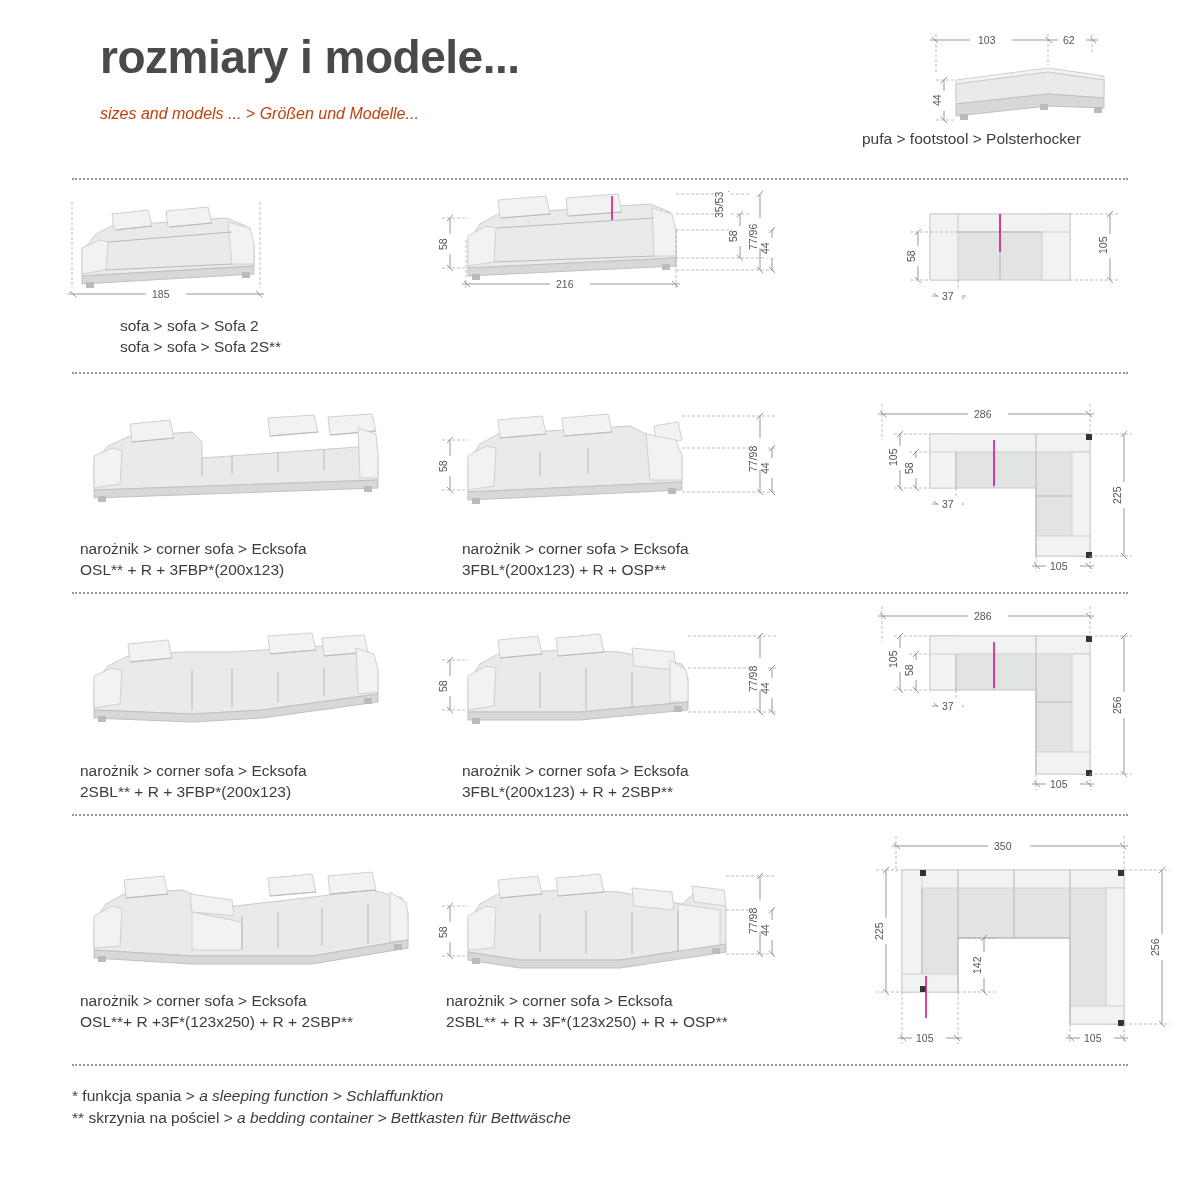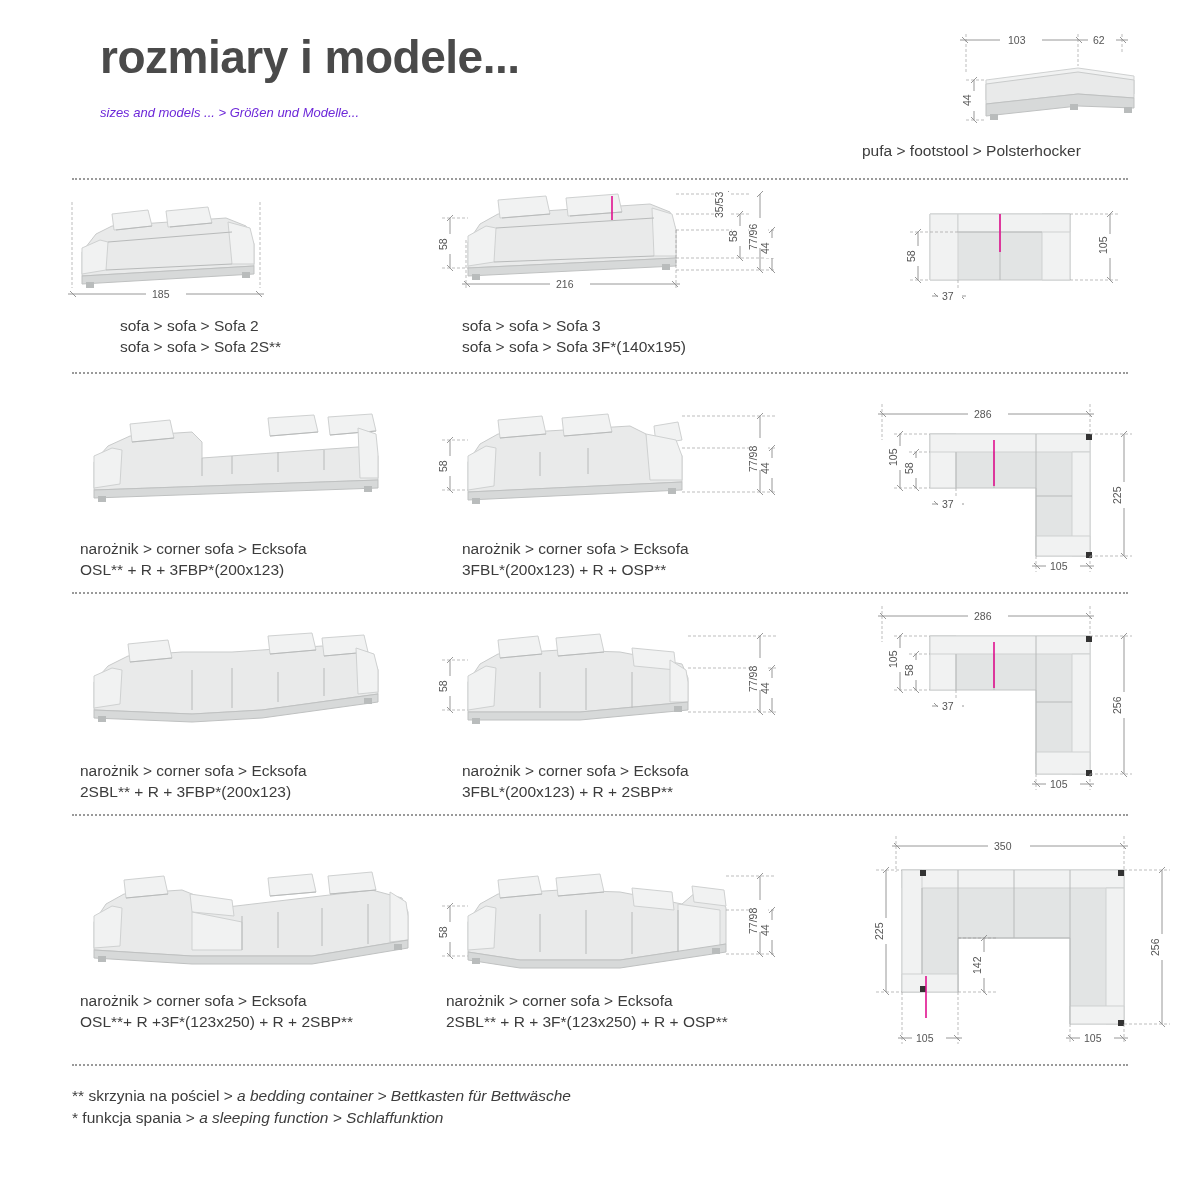--- a/index.html
+++ b/index.html
@@ -14,21 +14,21 @@
   .page{position:relative;width:1192px;height:1187px;}
 
   
   .title{
     position:absolute;left:100px;top:30px;
     font-size:46px;font-weight:bold;color:#4a4a4a;
     letter-spacing:-0.5px;
   }
   .subtitle{
     position:absolute;left:100px;top:105px;
-    font-size:13px;font-style:italic;color:#6d28d9;
+    font-size:16px;font-style:italic;color:#c2410c;
   }
 
   
   .sep{
     position:absolute;left:72px;width:1056px;height:0;
     border-top:2px dotted #9a9a9a;
   }
 
   
   .caption{
@@ -59,21 +59,21 @@
   .outline{fill:none;stroke:#b8baba;stroke-width:1;}
 </style>
 </head>
 <body>
 
 <div class="page">
 
   <div class="title">rozmiary i modele...</div>
   <div class="subtitle">sizes and models ... &gt; Größen und Modelle...</div>
 
-  <div class="fig" style="left:938px;top:28px;">
+  <div class="fig" style="left:908px;top:28px;">
     <svg width="240" height="110" viewBox="0 0 240 110">
 
       <line class="dim-thin" x1="28" y1="6" x2="28" y2="44"></line>
       <line class="dim-thin" x1="140" y1="6" x2="140" y2="38"></line>
       <line class="dim-thin" x1="184" y1="6" x2="184" y2="26"></line>
       <line class="dim-line" x1="22" y1="12" x2="146" y2="12"></line>
       <line class="dim-line" x1="146" y1="12" x2="190" y2="12"></line>
       <path class="dim-line" d="M24,9 L30,15 M138,9 L144,15 M182,9 L188,15"></path>
       <rect x="62" y="5" width="42" height="14" fill="#fff"></rect>
       <rect x="150" y="5" width="28" height="14" fill="#fff"></rect>
@@ -88,21 +88,21 @@
       <text class="dim-text" x="33" y="78" transform="rotate(-90 33,78)">44</text>
 
       <polygon class="body-light" points="48,52 140,40 196,48 196,66 140,62 48,72"></polygon>
       <polygon class="body-fill" points="48,56 140,44 196,52 196,70 140,66 48,76"></polygon>
       <polygon class="body-dark" points="48,76 140,66 196,70 196,80 140,78 48,88"></polygon>
       <rect x="52" y="86" width="8" height="6" fill="#b9bcbc"></rect>
       <rect x="132" y="76" width="8" height="6" fill="#b9bcbc"></rect>
       <rect x="186" y="79" width="8" height="6" fill="#b9bcbc"></rect>
     </svg>
   </div>
-  <div class="caption" style="left:862px;top:140px;">pufa &gt; footstool &gt; Polsterhocker</div>
+  <div class="caption" style="left:862px;top:128px;">pufa &gt; footstool &gt; Polsterhocker</div>
 
   <div class="sep" style="top:178px;"></div>
 
   <div class="fig" style="left:56px;top:192px;">
     <svg width="330" height="115" viewBox="0 0 330 115">
 
       <line class="dim-thin" x1="16" y1="10" x2="16" y2="96"></line>
       <line class="dim-thin" x1="204" y1="10" x2="204" y2="96"></line>
 
       <polygon class="body-fill" points="26,60 40,42 56,34 170,26 190,34 198,52 198,74 26,84"></polygon>
@@ -174,22 +174,20 @@
       <path class="dim-line" d="M337,17 L343,11 M337,87 L343,93"></path>
       <rect x="332" y="38" width="16" height="30" fill="#fff"></rect>
       <text class="dim-text" x="337" y="70" transform="rotate(-90 337,70)">77/96</text>
 
       <line class="dim-line" x1="352" y1="50" x2="352" y2="90"></line>
       <path class="dim-line" d="M349,53 L355,47 M349,87 L355,93"></path>
       <rect x="344" y="58" width="16" height="20" fill="#fff"></rect>
       <text class="dim-text" x="349" y="74" transform="rotate(-90 349,74)">44</text>
     </svg>
   </div>
-  <div class="caption" style="left:462px;top:315px;">sofa &gt; sofa &gt; Sofa 3
-sofa &gt; sofa &gt; Sofa 3F*(140x195)</div>
 
   <div class="fig" style="left:900px;top:192px;">
     <svg width="260" height="120" viewBox="0 0 260 120">
       <polygon class="body-fill2" points="30,22 170,22 170,88 30,88"></polygon>
       <polygon class="body-light" points="30,22 58,22 58,88 30,88"></polygon>
       <polygon class="body-light" points="142,22 170,22 170,88 142,88"></polygon>
       <polygon class="body-light" points="58,22 170,22 170,40 58,40"></polygon>
       <path class="outline" d="M100,22 L100,88 M58,40 L142,40"></path>
       <line class="pink" x1="100" y1="22" x2="100" y2="60"></line>
 
@@ -552,20 +550,20 @@
       <path class="dim-line" d="M204,209 L210,215 M256,209 L262,215"></path>
       <rect x="216" y="205" width="34" height="14" fill="#fff"></rect>
       <text class="dim-text" x="220" y="216">105</text>
     </svg>
   </div>
 
   <div class="sep" style="top:1064px;"></div>
 
   <div class="footnotes">
     <div>
+      <span class="plain">*</span><span class="plain"> funkcja spania &gt; </span><span>a sleeping function &gt; </span><span>Schlaffunktion</span>
+    </div>
+    <div>
       <span class="plain">**</span><span class="plain"> skrzynia na pościel &gt; </span><span>a bedding container &gt; </span><span>Bettkasten für Bettwäsche</span>
     </div>
-    <div>
-      <span class="plain">*</span><span class="plain"> funkcja spania &gt; </span><span>a sleeping function &gt; </span><span>Schlaffunktion</span>
-    </div>
   </div>
 
 </div>
 
 </body></html>

